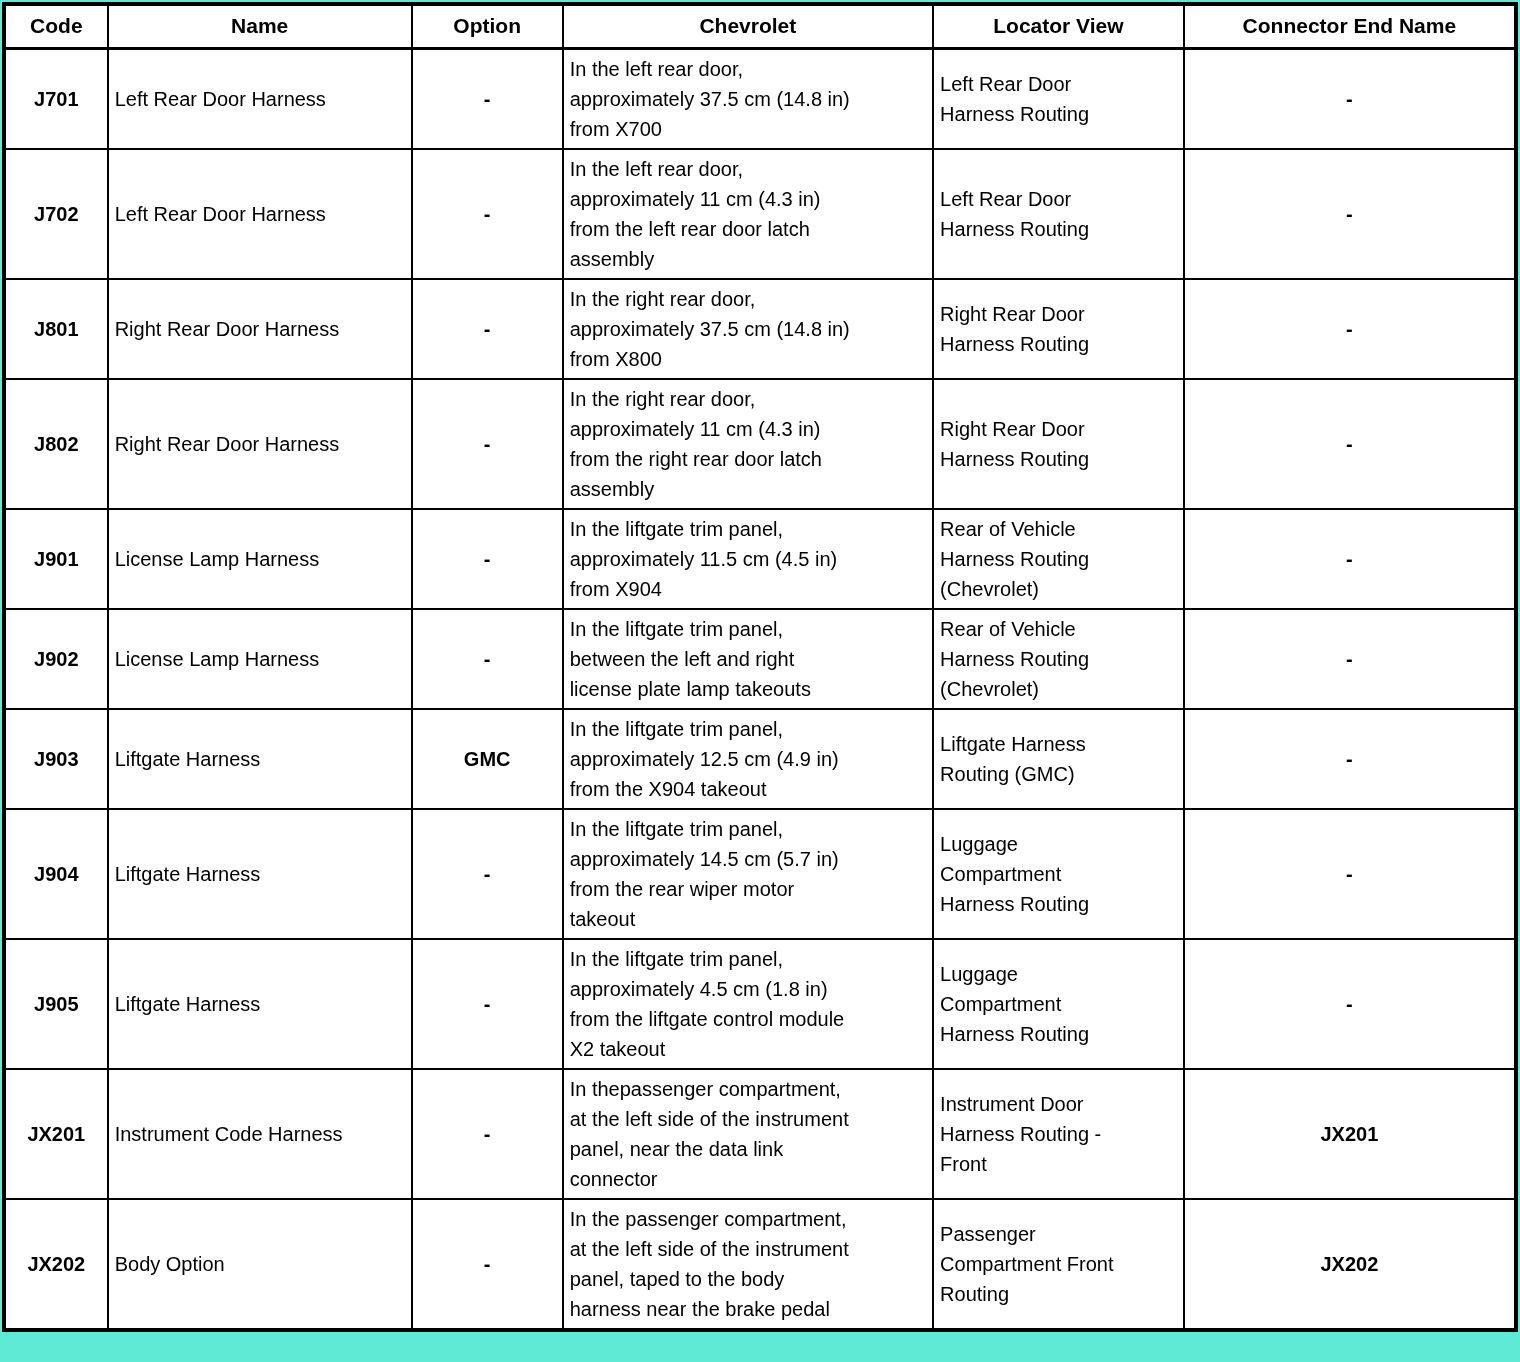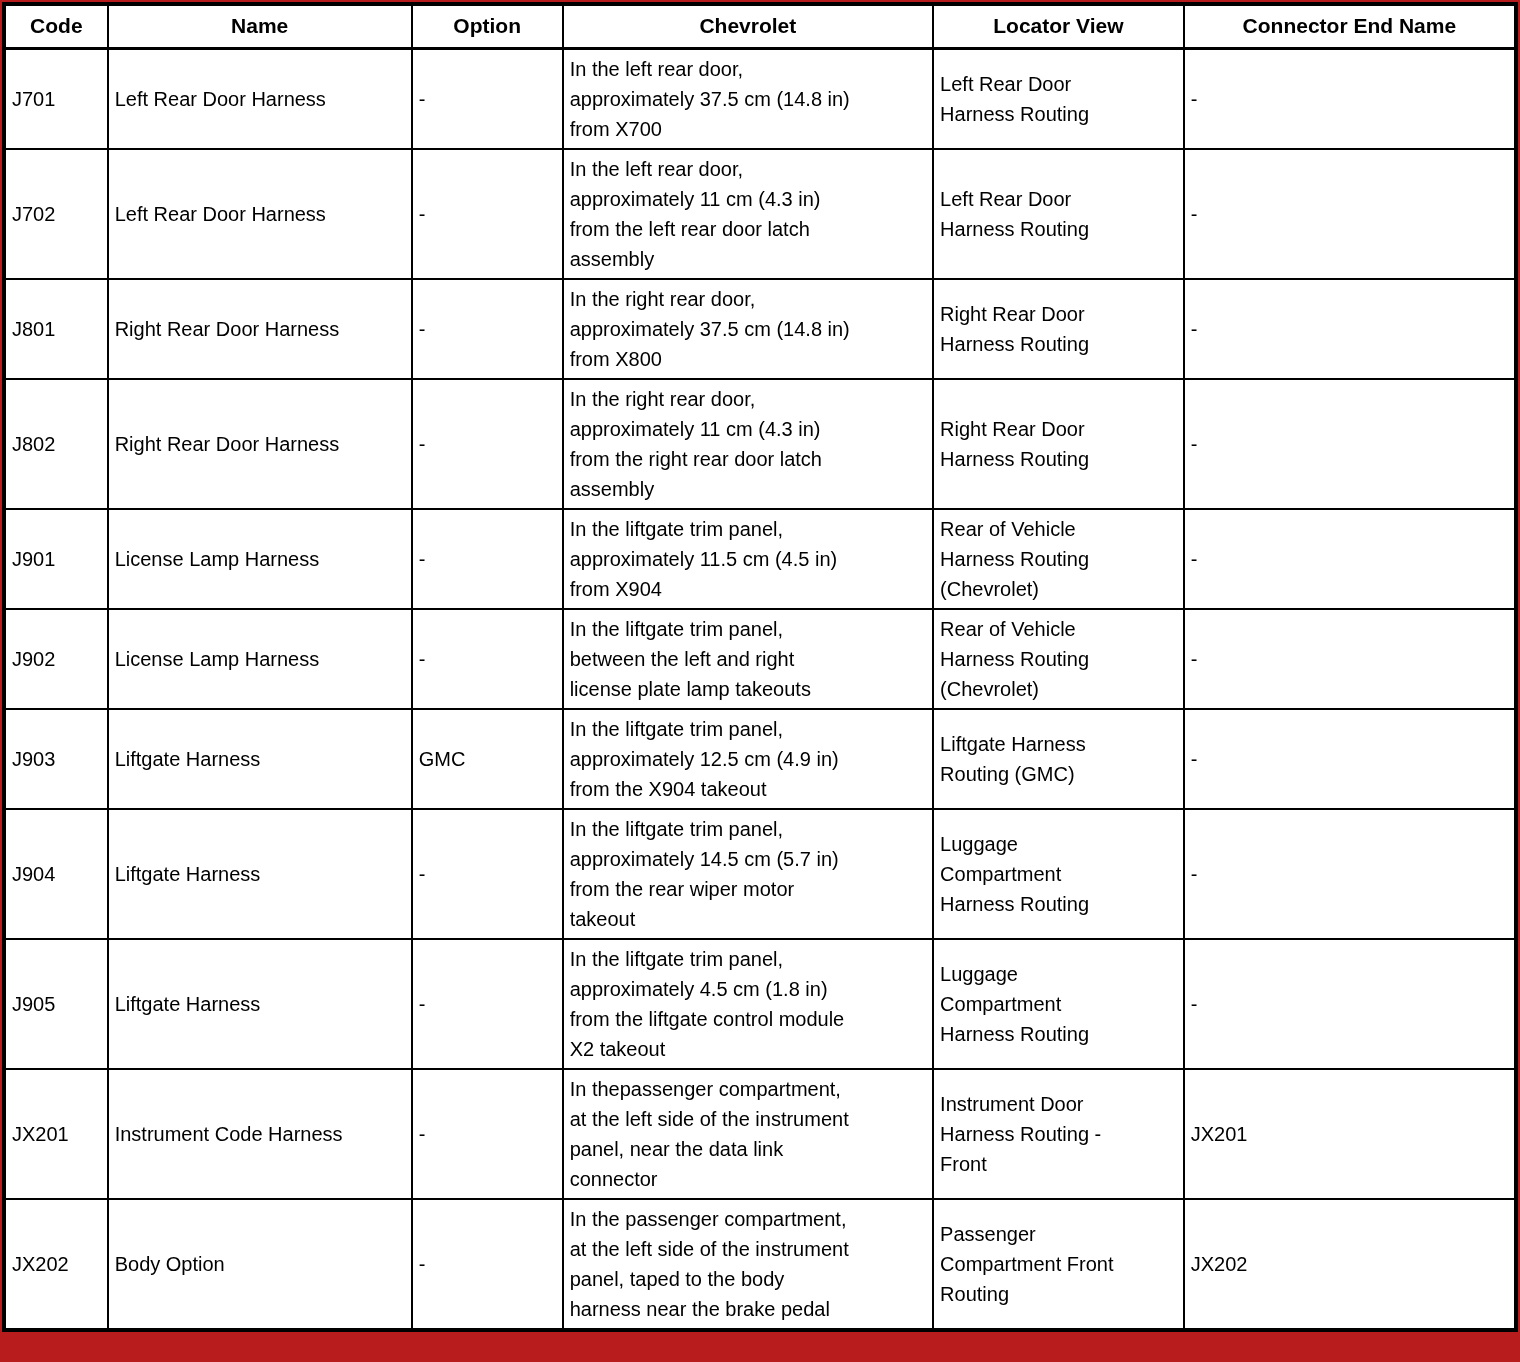--- a/index.html
+++ b/index.html
@@ -7,21 +7,21 @@
     padding: 0;
     background: #ffffff;
     font-family: "Liberation Sans", sans-serif;
     color: #000000;
   }
   .page {
     width: 1520px;
     height: 1362px;
     box-sizing: border-box;
     padding: 2px;
-    background: #b91c1c;
+    background: #5eead4;
   }
   table.harness-table {
     border-collapse: collapse;
     table-layout: fixed;
     width: 1516px;
     border: 4px solid #000000;
     background: #ffffff;
   }
   col.c-code   { width: 103px; }
   col.c-name   { width: 302px; }
@@ -43,21 +43,22 @@
     text-align: center;
     height: 44px;
     font-size: 21px;
     padding: 2px 4px;
   }
   td {
     padding: 4px 6px;
     line-height: 30px;
   }
   td.cell-code, td.cell-option, td.cell-cev {
-    text-align: left;
+    text-align: center;
+    font-weight: bold;
   }
   td.cell-name, td.cell-location, td.cell-lview {
     text-align: left;
   }
   td.cell-location, td.cell-lview {
     white-space: pre-line;
   }
   tr.h3 { height: 100px; }
   tr.h4 { height: 130px; }
 </style>

